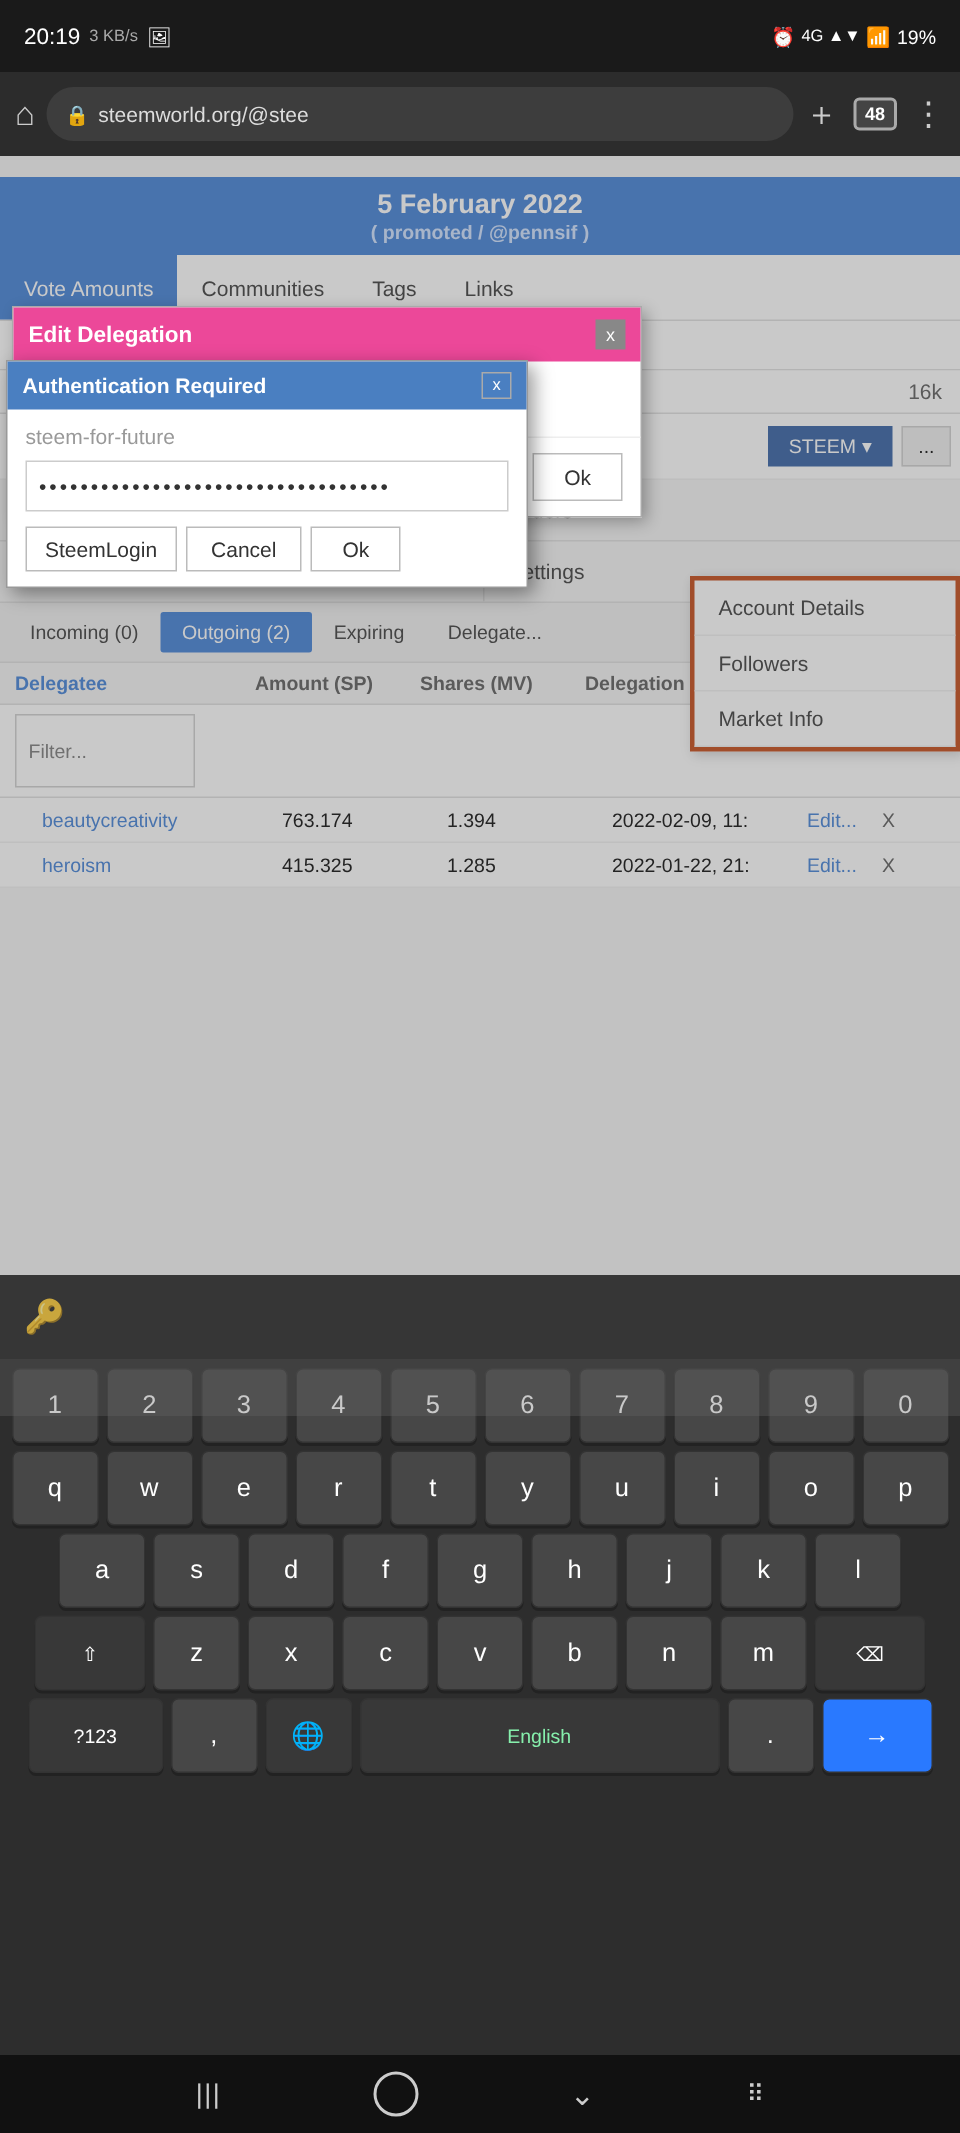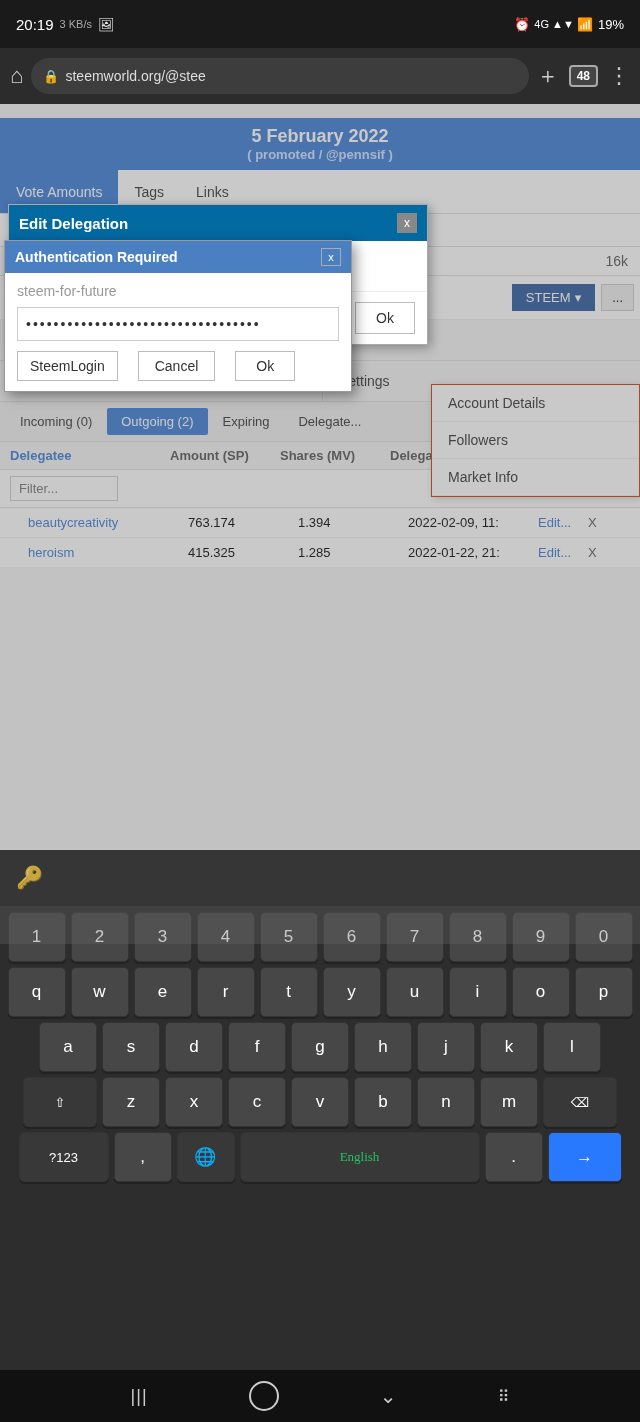--- a/index.html
+++ b/index.html
@@ -142,21 +142,21 @@
       position: absolute;
       top: 100px;
       left: 8px;
       width: 420px;
       background: white;
       border: 1px solid #aaa;
       box-shadow: 3px 3px 10px rgba(0,0,0,0.3);
       z-index: 10;
     }
     .dialog-title-bar {
-      background: #0369a1;
+      background: #ec4899;
       color: white;
       padding: 8px 10px;
       font-size: 15px;
       font-weight: bold;
       display: flex;
       justify-content: space-between;
       align-items: center;
     }
     .dialog-close-btn {
       background: #888;
@@ -225,21 +225,21 @@
       width: 100%;
       border: 1px solid #ccc;
       padding: 8px;
       font-size: 14px;
       letter-spacing: 2px;
       color: #333;
       margin-bottom: 10px;
     }
     .auth-buttons {
       display: flex;
-      gap: 20px;
+      gap: 6px;
       justify-content: flex-start;
     }
     .btn-steemlogin {
       background: white;
       border: 1px solid #bbb;
       padding: 6px 12px;
       font-size: 14px;
       cursor: pointer;
       color: #333;
     }
@@ -284,24 +284,24 @@
       cursor: pointer;
       color: #333;
     }
 
     
     .dropdown-menu {
       position: absolute;
       right: 0;
       top: 280px;
       background: white;
-      border: 1px solid #c2410c;
+      border: 3px solid #c2410c;
       box-shadow: 2px 2px 8px rgba(0,0,0,0.2);
       z-index: 5;
-      width: 209px;
+      width: 180px;
     }
     .dropdown-item {
       padding: 10px 16px;
       font-size: 14px;
       color: #333;
       border-bottom: 1px solid #f0f0f0;
       cursor: pointer;
     }
 
     
@@ -383,23 +383,23 @@
       font-weight: bold;
       color: #555;
     }
     .del-table-header .col-delegatee { color: #3a7bd5; }
     .del-filter-row {
       padding: 6px 10px;
       border-bottom: 1px solid #ddd;
     }
     .del-filter-input {
       border: 1px solid #ccc;
-      padding: 4px 8px;
+      padding: 16px 8px;
       font-size: 13px;
-      width: 108px;
+      width: 120px;
       color: #999;
     }
     .del-table-row {
       display: grid;
       grid-template-columns: 160px 110px 110px 130px 50px 30px;
       padding: 7px 28px;
       border-bottom: 1px solid #f0f0f0;
       font-size: 13px;
       align-items: center;
     }
@@ -449,22 +449,21 @@
       flex: 1;
       max-width: 58px;
     }
     .kb-key.wide { max-width: 90px; flex: 1.5; font-size: 14px; }
     .kb-key.shift { max-width: 74px; flex: 1.3; }
     .kb-key.backspace { max-width: 74px; flex: 1.3; }
     .kb-key.spacebar {
       flex: 3;
       max-width: 240px;
       font-size: 14px;
-      color: #22c55e;
-      font-family: Liberation Serif, serif;
+      color: #86efac;
     }
     .kb-key.special { background: #383838; font-size: 13px; }
     .kb-key.enter-key {
       background: #2979ff;
       max-width: 74px;
       flex: 1.3;
     }
     .kb-key.globe { font-size: 18px; }
 
     
@@ -517,20 +516,21 @@
 
 <div class="page-bg">
 
   <div class="top-banner">
     <div>5 February 2022</div>
     <div class="top-banner-sub">( promoted / @pennsif )</div>
   </div>
 
   <div class="nav-tabs">
     <button class="nav-tab active">Vote Amounts</button>
+    <button class="nav-tab">Communities</button>
     <button class="nav-tab">Tags</button>
     <button class="nav-tab">Links</button>
   </div>
 
   <div class="stats-row">
     <span class="stat-pct">1 %</span>
     <span class="stat-pct">$ 0.00</span>
   </div>
 
   <div class="community-row">

